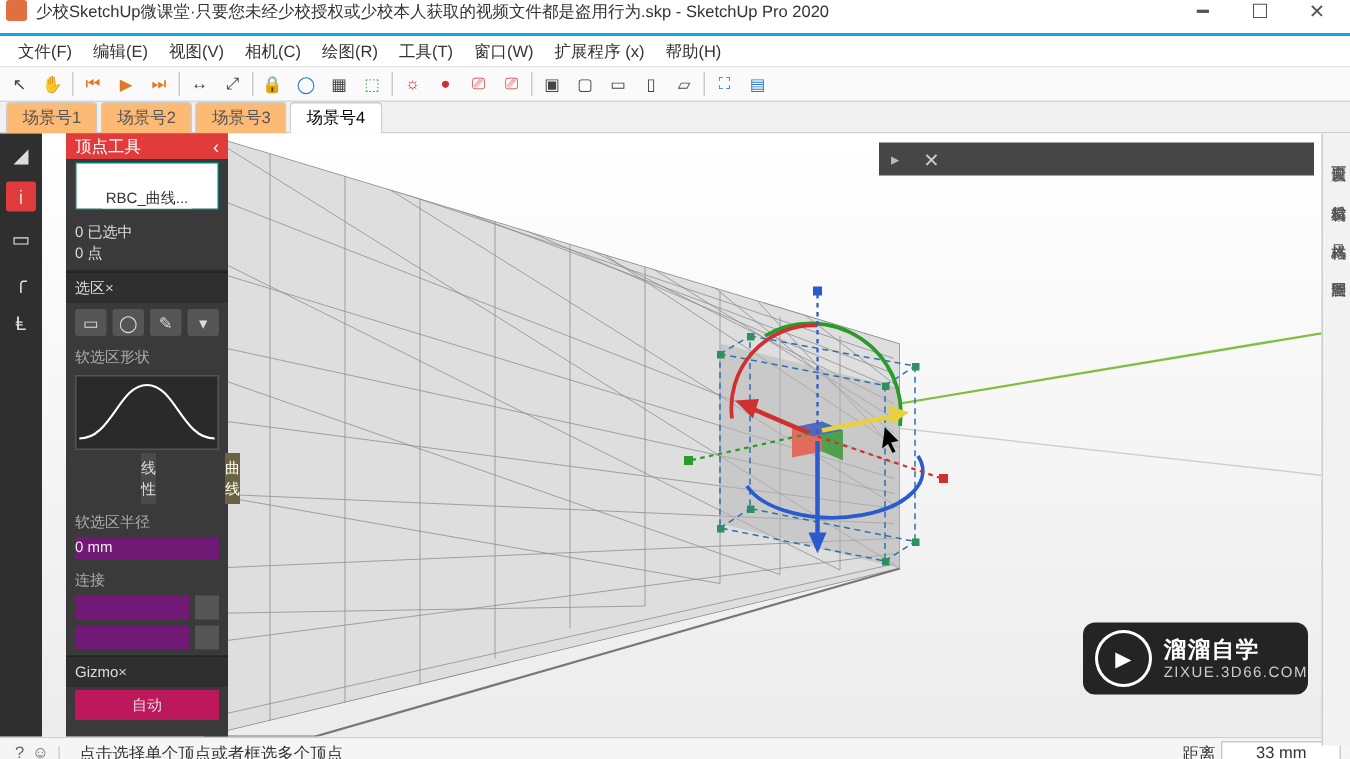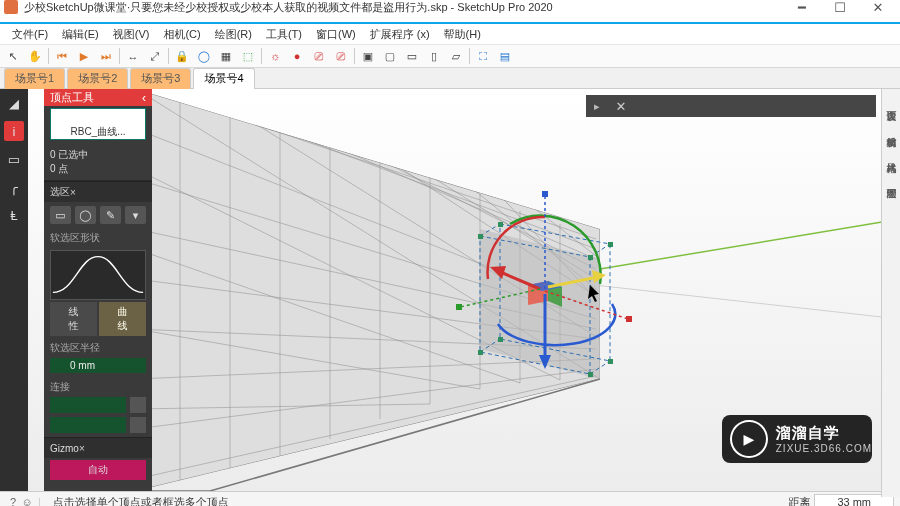--- a/index.html
+++ b/index.html
@@ -33,25 +33,25 @@
   .lp-row{padding:4px 6px;border-bottom:1px solid #2a2a2a;}
   .lp-thumb{height:30px;background:#fff;margin:2px 6px 4px;border:1px solid #0f766e;display:flex;align-items:flex-end;justify-content:center;color:#333;font-size:10px;}
   .lp-thumb .th-label{background:#fff;padding:0 2px;}
   .lp-section{display:flex;align-items:center;justify-content:flex-start;background:#2f2f2f;padding:2px 6px;height:16px;border-top:1px solid #222;}
   .lp-section .x{color:#ccc;cursor:pointer;}
   .lp-toolrow{display:flex;gap:4px;padding:4px 6px;}
   .lp-tbtn{width:22px;height:18px;background:#555;border-radius:2px;display:flex;align-items:center;justify-content:center;color:#ddd;font-size:11px;}
   .lp-curve{height:48px;margin:2px 6px;border:1px solid #555;background:#2a2a2a;position:relative;}
   .lp-curve svg{position:absolute;inset:0;}
   .lp-btnpair{display:flex;margin:2px 6px;gap:2px;}
-  .lp-btnpair .b{flex:1;background:#4a4a4a;text-align:center;padding:3px 15px;font-size:10px;}
+  .lp-btnpair .b{flex:1;background:#4a4a4a;padding:3px 0;font-size:10px;margin-left:44px;}
   .lp-btnpair .b.active{background:#6b6245;color:#ffe;}
   .lp-label{padding:3px 6px;color:#aaa;font-size:10px;}
   .lp-field{margin:0 6px 4px;display:flex;gap:4px;}
-  .lp-input{flex:1;background:#14532d;color:#eee;padding:2px 20px;font-size:10px;}
+  .lp-input{flex:1;background:#701a75;color:#eee;padding:2px 0;font-size:10px;}
   .lp-sq{width:16px;height:16px;background:#555;}
   .lp-wide{margin:2px 6px;background:#be185d;text-align:center;padding:3px 0;font-size:10px;}
   
   .iconstrip{position:absolute;left:0;top:0;bottom:0;width:28px;background:#2f2f2f;z-index:21;display:flex;flex-direction:column;align-items:center;padding-top:4px;gap:8px;}
   .iconstrip .ic{width:20px;height:20px;display:flex;align-items:center;justify-content:center;color:#ddd;font-size:13px;}
   .iconstrip .ic.active{background:#e13b3b;border-radius:2px;}
   
   .leftpanel{left:44px;width:108px;}
   
   .viewport{position:absolute;left:0;right:0;top:0;bottom:0;}

